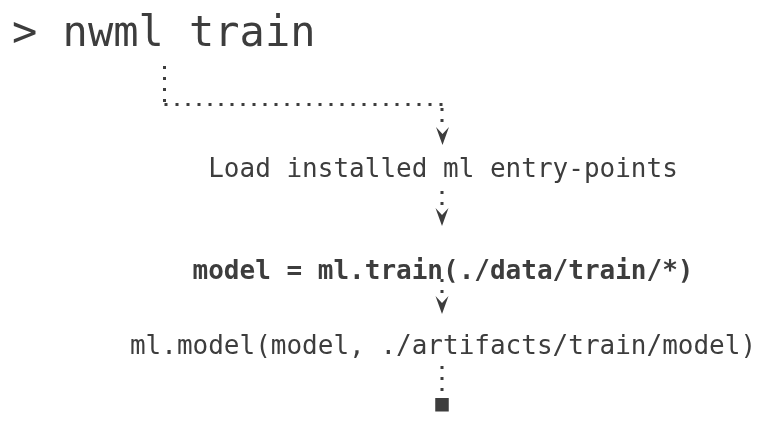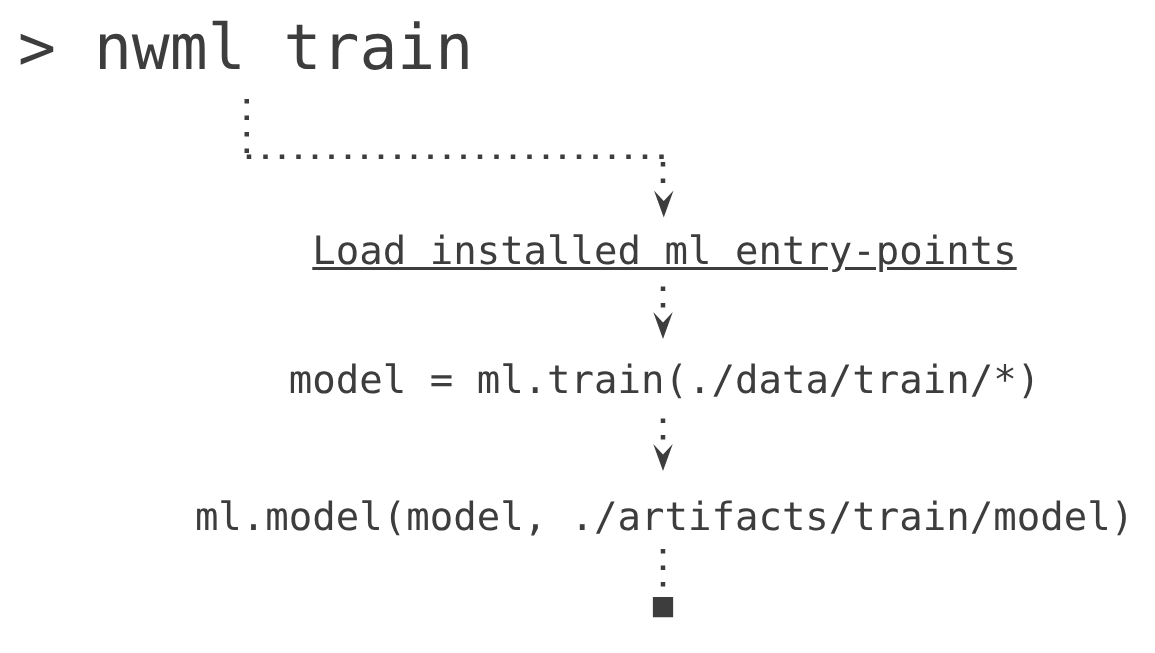--- a/index.html
+++ b/index.html
@@ -38,22 +38,22 @@
   }
   .solid { fill: currentColor; stroke: none; }
   .step {
     position: absolute;
     left: 443px;
     transform: translateX(-50%);
     white-space: nowrap;
     font-size: 26px;
     line-height: 30px;
   }
-  .step-1 { top: 153px; text-decoration: underline; }
-  .step-2 { top: 239px; }
+  .step-1 { top: 153px; }
+  .step-2 { top: 255px; font-weight: bold; }
   .step-3 { top: 330px; }
 </style>
 </head>
 <body>
 
 <div class="stage">
 
   <div class="title"><span>&gt;</span> <span>nwml train</span></div>
 
   <svg class="connector-svg" viewBox="0 0 770 435" aria-hidden="true">

